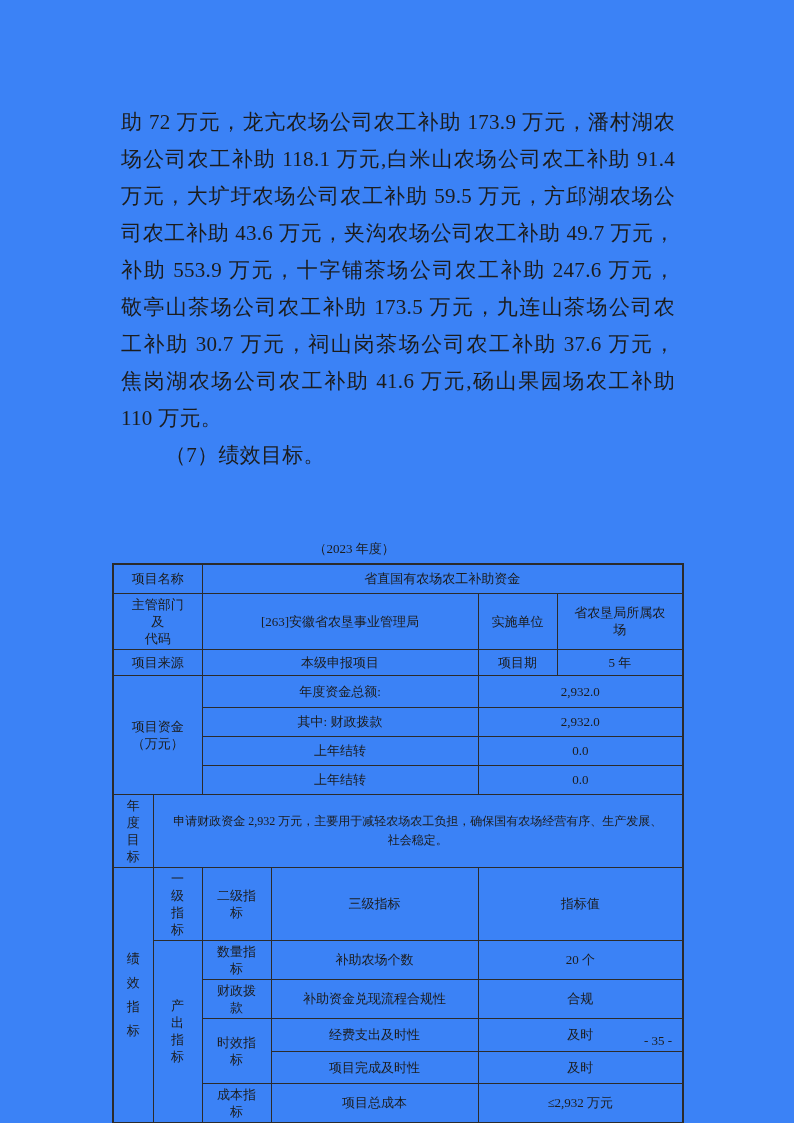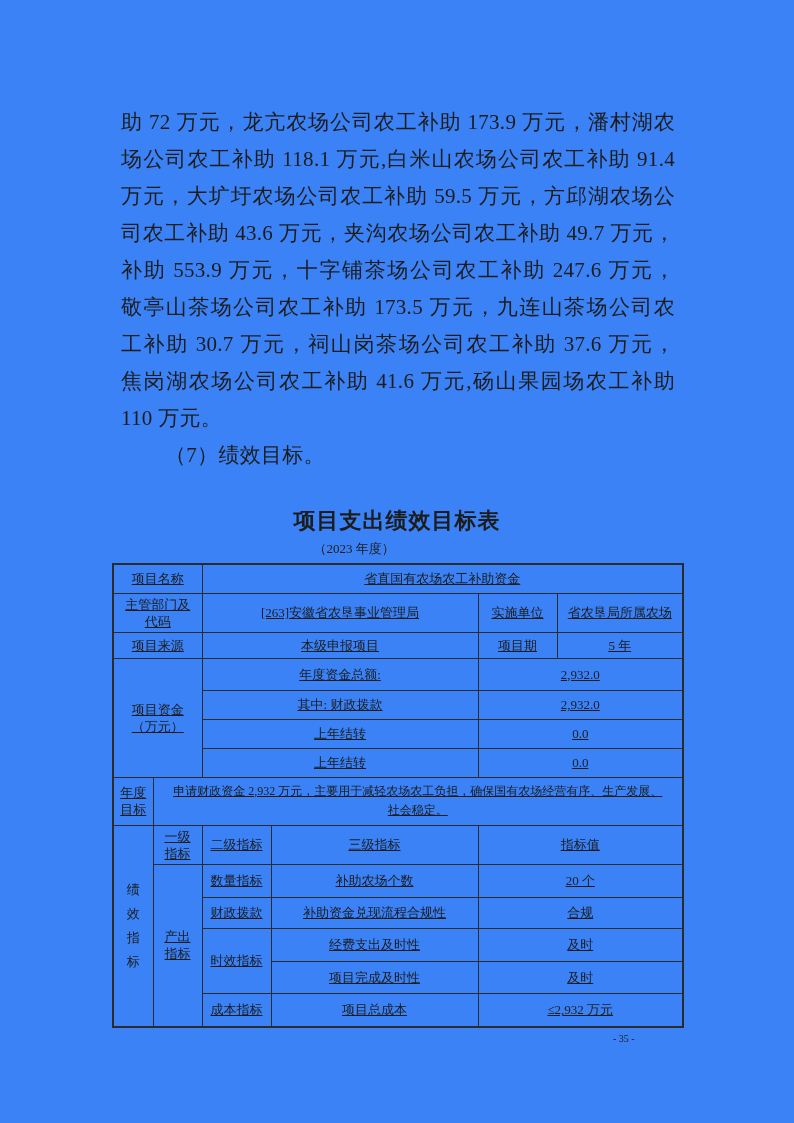--- a/index.html
+++ b/index.html
@@ -37,65 +37,63 @@
   }
   
   table.goal{
     position:absolute;top:563px;left:112px;
     border-collapse:collapse;table-layout:fixed;
     width:570px;
     font-size:13px;line-height:17px;
   }
   table.goal td{
     border:1px solid #2b2b2b;
-    padding:2px 6px;
+    padding:2px 12px;
     text-align:center;vertical-align:middle;
     overflow:hidden;
-    text-decoration:underline;
   }
   table.goal{border:2px solid #2b2b2b;}
   td.left{text-align:left;}
   td.right{text-align:right;padding-right:9px;}
   td.prewrap{white-space:pre-line;}
   td.ind1{padding-left:14px;}
   td.ind2{padding-left:32px;}
   td.ind3{padding-left:72px;}
   td.goaltext{font-size:12px;line-height:19px;text-align:left;padding:4px 8px;white-space:pre-line;}
   td.vertical{line-height:24px;padding:2px 0;}
   td.vertical span{display:inline-block;width:14px;word-break:break-all;}
   
   tr.r1{height:29px;} tr.r2{height:38px;margin-left:11px;} tr.r3{height:26px;}
   tr.r4{height:32px;} tr.r5{height:29px;} tr.r6{height:29px;} tr.r7{height:29px;}
   tr.r8{height:48px;} tr.r9{height:36px;}
   tr.r10{height:33px;} tr.r11{height:31px;} tr.r12{height:33px;} tr.r13{height:32px;} tr.r14{height:34px;}
   
   .pageno{
     position:absolute;top:1033px;left:613px;width:90px;
-    font-size:10px;
+    text-align:center;font-size:13px;
   }
 </style>
 </head>
 <body>
 
 <div class="page">
 
   <div class="para">
     <div class="pline">助 72 万元，龙亢农场公司农工补助 173.9 万元，潘村湖农</div>
     <div class="pline">场公司农工补助 118.1 万元,白米山农场公司农工补助 91.4</div>
     <div class="pline">万元，大圹圩农场公司农工补助 59.5 万元，方邱湖农场公</div>
     <div class="pline">司农工补助 43.6 万元，夹沟农场公司农工补助 49.7 万元，</div>
     <div class="pline">补助 553.9 万元，十字铺茶场公司农工补助 247.6 万元，</div>
     <div class="pline">敬亭山茶场公司农工补助 173.5 万元，九连山茶场公司农</div>
     <div class="pline">工补助 30.7 万元，祠山岗茶场公司农工补助 37.6 万元，</div>
     <div class="pline">焦岗湖农场公司农工补助 41.6 万元,砀山果园场农工补助</div>
     <div class="pline last">110 万元。</div>
     <div class="pline indent">（7）绩效目标。</div>
   </div>
 
-  <div class="tbl-title">项目支出绩效目标表</div>
   <div class="tbl-sub">（2023 年度）</div>
 
   <table class="goal">
     <colgroup>
       <col style="width:40px">
         <col style="width:49px">
         <col style="width:69px">
       <col style="width:207px">
         <col style="width:79px">
         <col style="width:126px">

